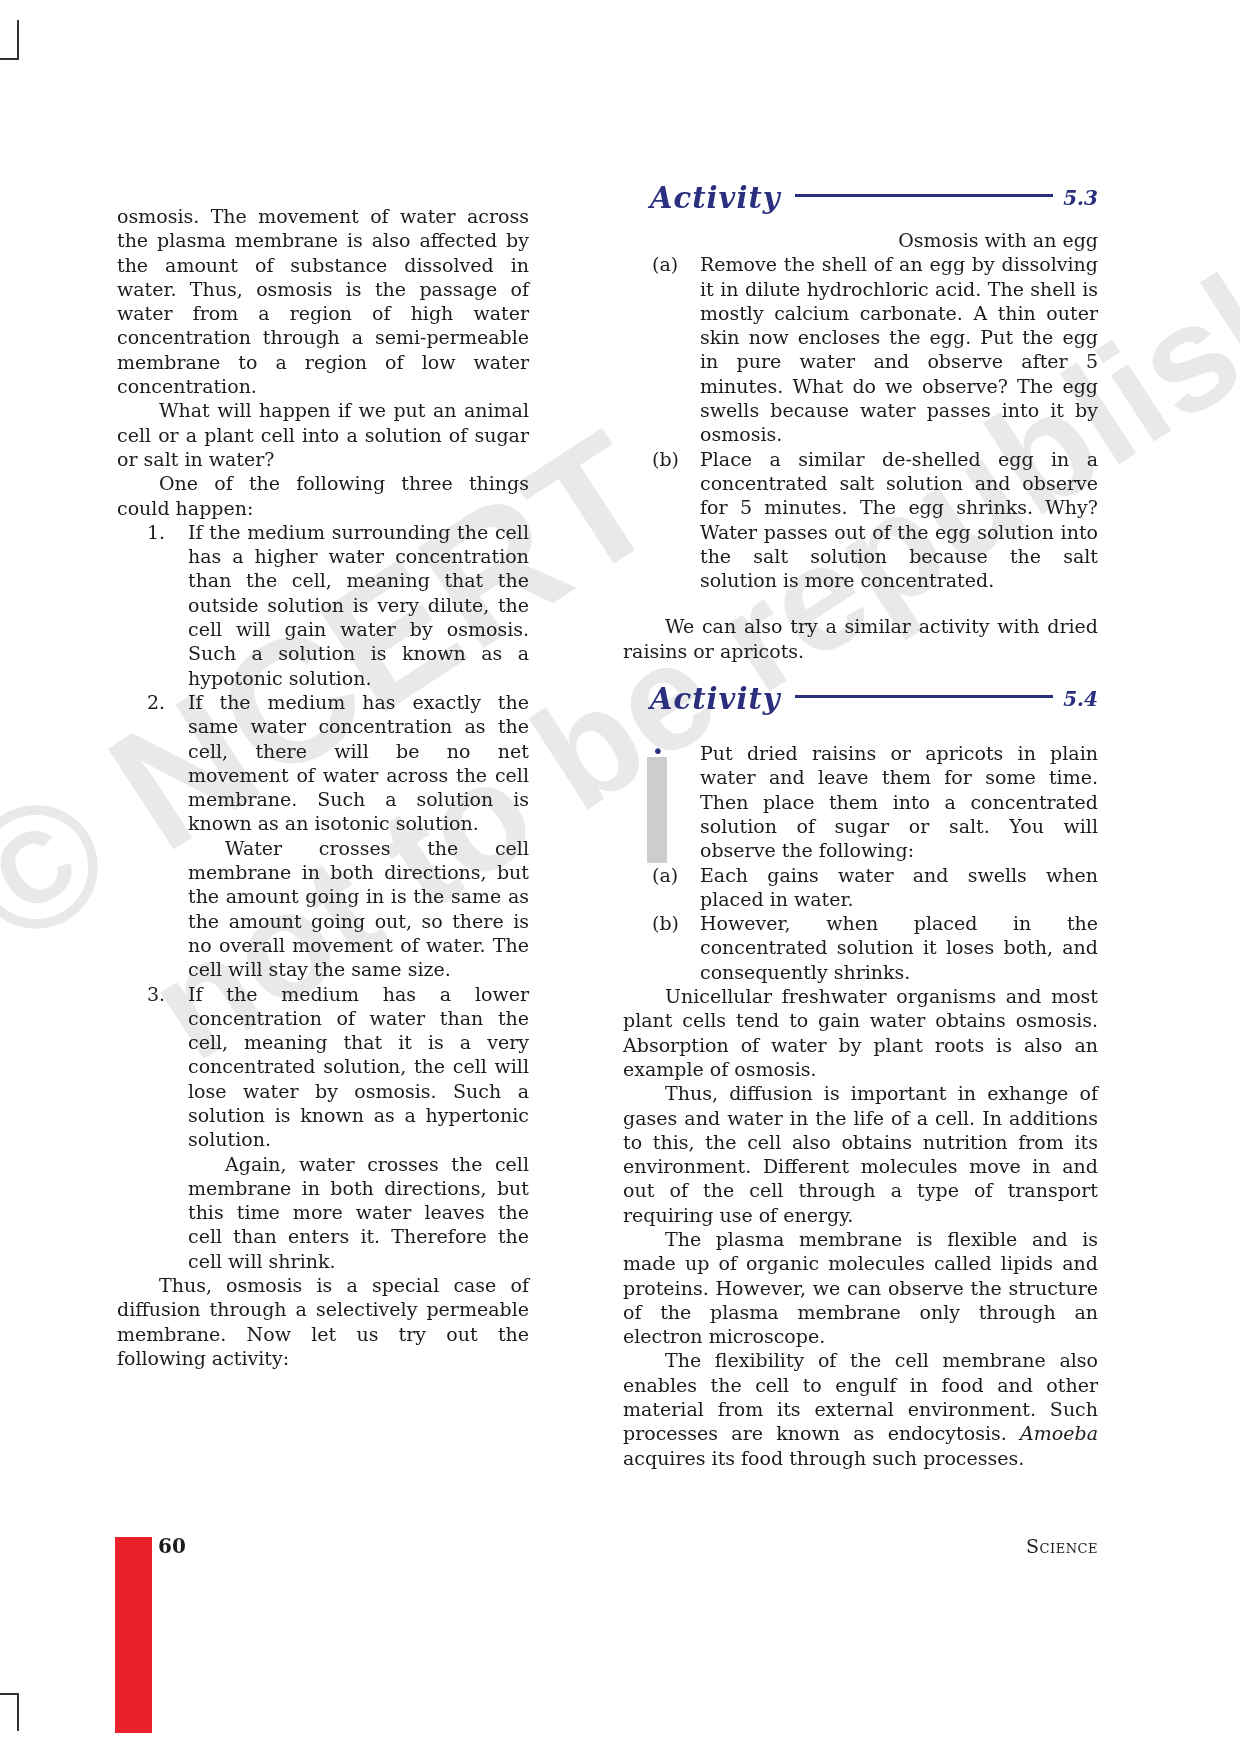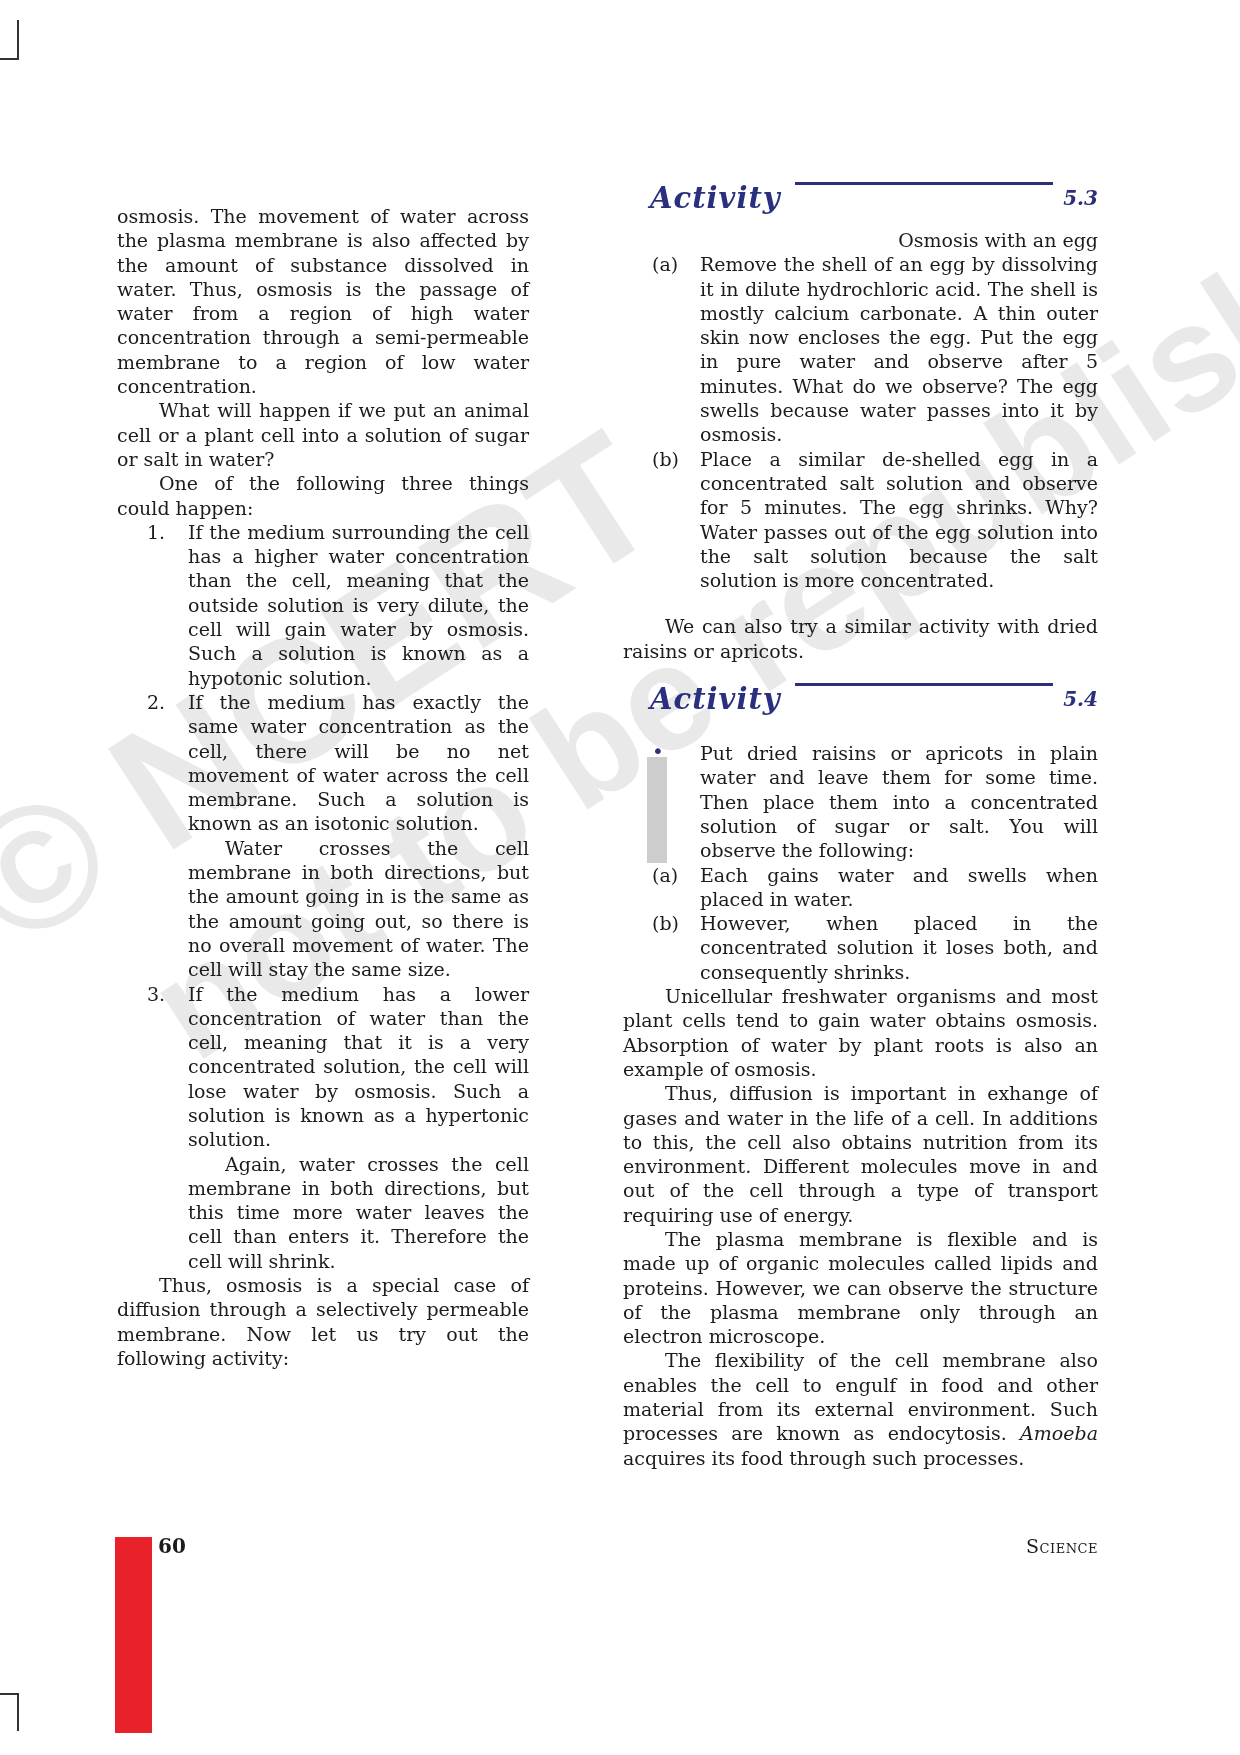--- a/index.html
+++ b/index.html
@@ -34,21 +34,21 @@
   #col-left{left:117px;top:180px;width:412px;margin-top:24px;}
   #col-right{left:623px;top:182px;width:475px;}
   .para{margin:0;text-align:justify;}
   .para.indent{text-indent:42px;}
   
   .num-item{display:flex;padding-left:30px;margin:0;}
   .num-item .num{width:41px;flex:0 0 41px;}
   .num-item .itext{flex:1;text-align:justify;}
   .cont{text-indent:37px;text-align:justify;}
   
-  .activity-head{display:flex;align-items:flex-start;margin:0 0 14px 27px;color:#2a2f7e;}
+  .activity-head{display:flex;align-items:center;margin:0 0 14px 27px;color:#2a2f7e;}
   .activity-head .act-title{
     font-size:29px;line-height:32px;font-style:italic;font-weight:bold;
     letter-spacing:1px;
   }
   .activity-head .act-line{flex:1;border-bottom:3px solid #2a2f7e;margin:0 10px 5px 14px;}
   .activity-head .act-number{font-size:20px;line-height:32px;font-style:italic;font-weight:bold;}
   
   .act-intro{margin:0 0 0 77px;text-align:right;}
   .step{display:flex;padding-left:29px;margin:0;}
   .step .slabel{width:48px;flex:0 0 48px;}

